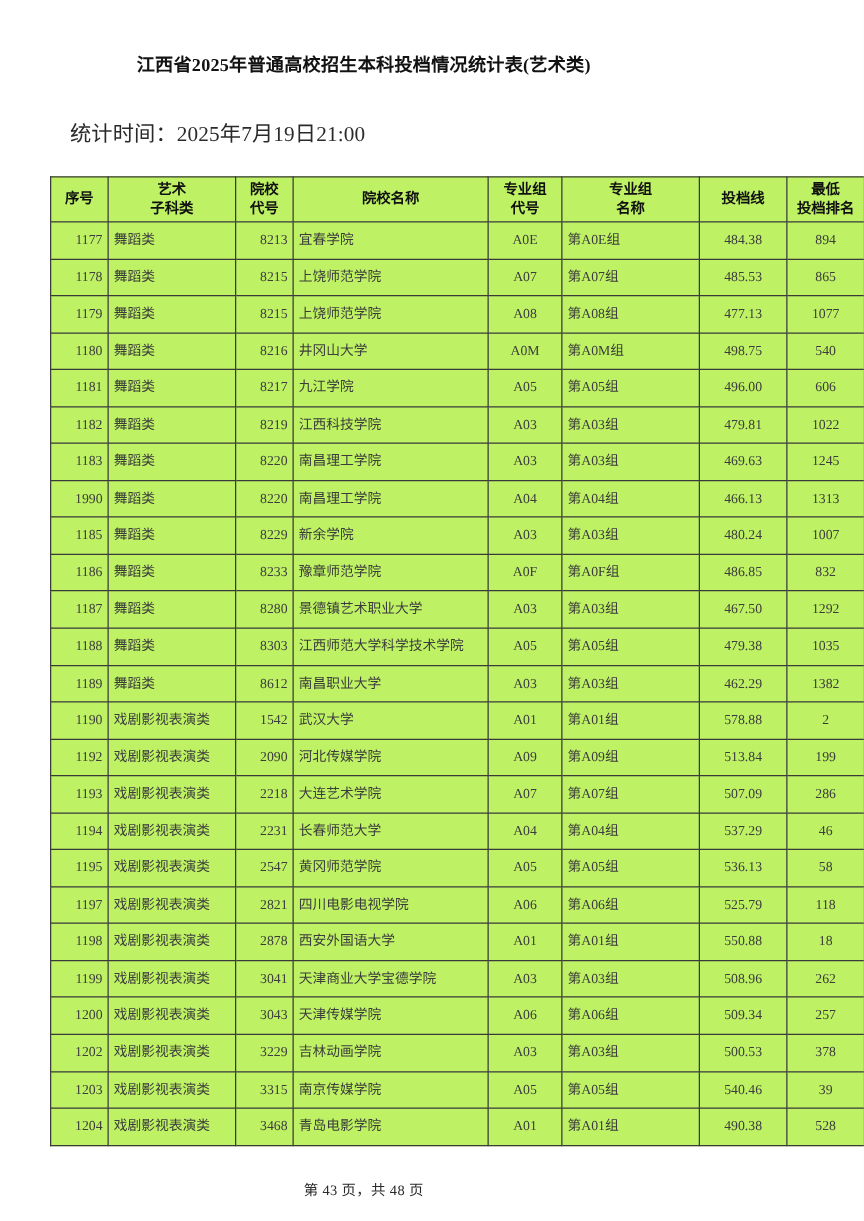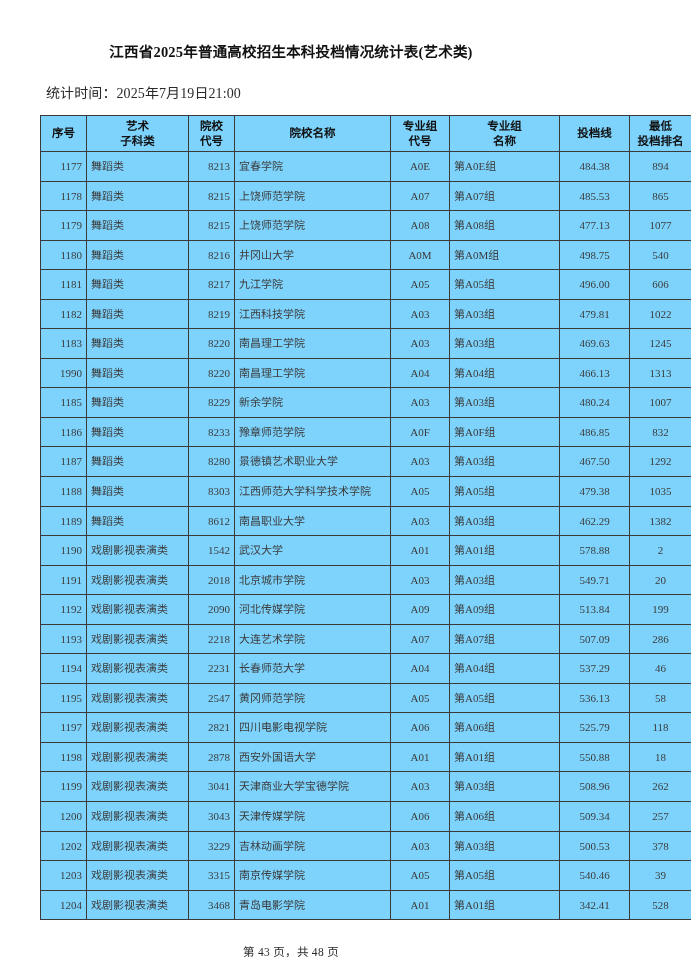--- a/index.html
+++ b/index.html
@@ -29,34 +29,34 @@
     font-size: 14.5px;
     font-weight: bold;
     letter-spacing: 0.2px;
     margin: 0;
     padding-top: 40px;
     padding-bottom: 0;
     color: #121212;
     font-family: "Liberation Serif", "DejaVu Serif", serif;
   }
   .stat-time {
-    font-size: 14px;
+    font-size: 17px;
     color: #2a2a2a;
-    margin: 4px;
+    margin: 14px;
     padding-top: 17px;
     padding-bottom: 9px;
     padding-left: 2px;
     letter-spacing: 0.1px;
     font-family: "Liberation Serif", "DejaVu Serif", serif;
   }
   table.report {
     border-collapse: collapse;
     width: 611px;
     table-layout: fixed;
-    background: #7dd3fc;
+    background: #bef264;
   }
   table.report th,
   table.report td {
     border: 1px solid #3a3a3a;
     padding: 0 4px;
     font-size: 11px;
     line-height: 1.15;
     vertical-align: middle;
     overflow: hidden;
     white-space: nowrap;
@@ -277,30 +277,20 @@
           <td class="c-seq">1190</td>
           <td class="c-subcat">戏剧影视表演类</td>
           <td class="c-code">1542</td>
           <td class="c-school">武汉大学</td>
           <td class="c-grpcode">A01</td>
           <td class="c-grpname">第A01组</td>
           <td class="c-score">578.88</td>
           <td class="c-rank">2</td>
         </tr>
         <tr>
-          <td class="c-seq">1191</td>
-          <td class="c-subcat">戏剧影视表演类</td>
-          <td class="c-code">2018</td>
-          <td class="c-school">北京城市学院</td>
-          <td class="c-grpcode">A03</td>
-          <td class="c-grpname">第A03组</td>
-          <td class="c-score">549.71</td>
-          <td class="c-rank">20</td>
-        </tr>
-        <tr>
           <td class="c-seq">1192</td>
           <td class="c-subcat">戏剧影视表演类</td>
           <td class="c-code">2090</td>
           <td class="c-school">河北传媒学院</td>
           <td class="c-grpcode">A09</td>
           <td class="c-grpname">第A09组</td>
           <td class="c-score">513.84</td>
           <td class="c-rank">199</td>
         </tr>
         <tr>
@@ -393,21 +383,21 @@
           <td class="c-score">540.46</td>
           <td class="c-rank">39</td>
         </tr>
         <tr>
           <td class="c-seq">1204</td>
           <td class="c-subcat">戏剧影视表演类</td>
           <td class="c-code">3468</td>
           <td class="c-school">青岛电影学院</td>
           <td class="c-grpcode">A01</td>
           <td class="c-grpname">第A01组</td>
-          <td class="c-score">342.41</td>
+          <td class="c-score">490.38</td>
           <td class="c-rank">528</td>
         </tr>
       </tbody>
   </table>
 
   <div class="page-footer">第 43 页，共 48 页</div>
 
 </div>
 
 </body></html>

